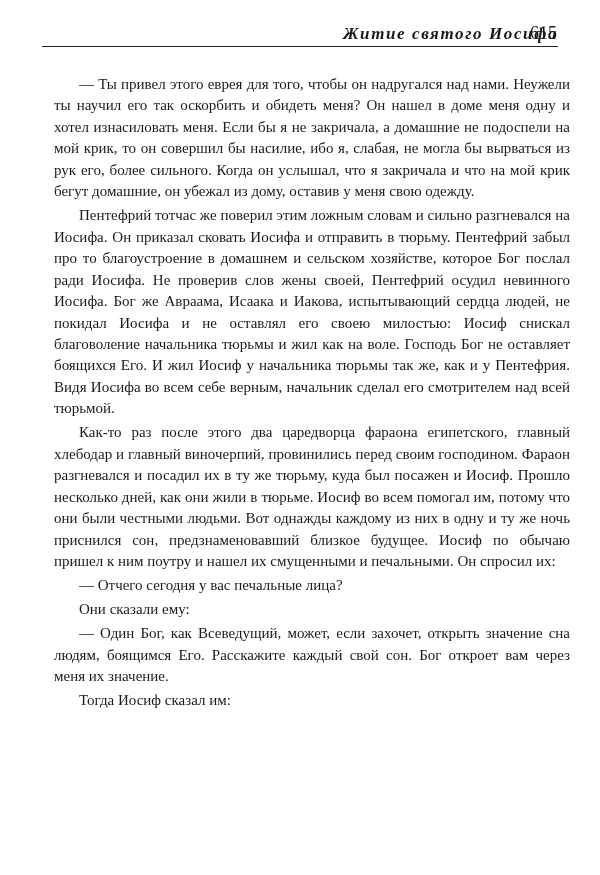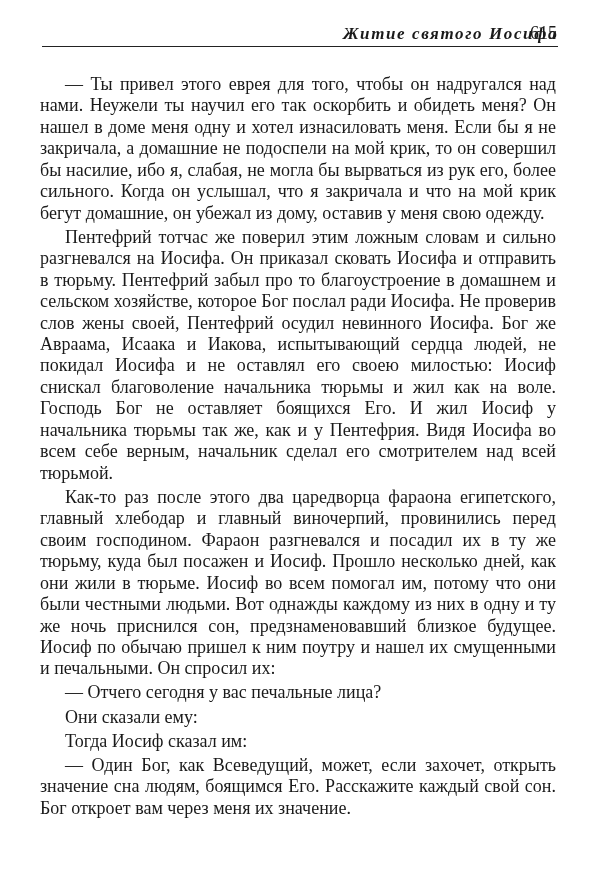--- a/index.html
+++ b/index.html
@@ -3,33 +3,33 @@
 <meta charset="utf-8">
 <style>
   html, body { margin:0; padding:0; background:#ffffff; }
   body { width:600px; height:875px; position:relative; overflow:hidden;
          font-family:"Liberation Serif", "DejaVu Serif", serif; color:#1a1a1a; }
   .header { position:absolute; left:42px; top:22px; width:516px; height:24px;
             border-bottom:1.3px solid #222; }
   .running-title { position:absolute; left:0; right:0; top:2px; text-align:right;
             font-style:italic; font-weight:bold; font-size:17px; letter-spacing:1.6px; padding-left:40px; }
   .page-number { position:absolute; right:1px; top:1px; font-size:18px; }
-  .body-text { position:absolute; left:40px; top:74px; width:516px;
-               font-size:18px; line-height:21.45px; }
+  .body-text { position:absolute; left:54px; top:74px; width:516px;
+               font-size:15px; line-height:21.45px; }
   .para { margin:0 0 2.6px 0; text-indent:25px; text-align:justify; text-align-last:left; }
 </style>
 </head>
 <body>
 
 <div class="header">
   <div class="running-title">Житие святого Иосифа</div>
   <div class="page-number">615</div>
 </div>
 
 <div class="body-text">
   <p class="para">— Ты привел этого еврея для того, чтобы он надругался над нами. Неужели ты научил его так оскорбить и обидеть меня? Он нашел в доме меня одну и хотел изнасиловать меня. Если бы я не закричала, а домашние не подоспели на мой крик, то он совершил бы насилие, ибо я, слабая, не могла бы вырваться из рук его, более сильного. Когда он услышал, что я закричала и что на мой крик бегут домашние, он убежал из дому, оставив у меня свою одежду.</p>
   <p class="para">Пентефрий тотчас же поверил этим ложным словам и сильно разгневался на Иосифа. Он приказал сковать Иосифа и отправить в тюрьму. Пентефрий забыл про то благоустроение в домашнем и сельском хозяйстве, которое Бог послал ради Иосифа. Не проверив слов жены своей, Пентефрий осудил невинного Иосифа. Бог же Авраама, Исаака и Иакова, испытывающий сердца людей, не покидал Иосифа и не оставлял его своею милостью: Иосиф снискал благоволение начальника тюрьмы и жил как на воле. Господь Бог не оставляет боящихся Его. И жил Иосиф у начальника тюрьмы так же, как и у Пентефрия. Видя Иосифа во всем себе верным, начальник сделал его смотрителем над всей тюрьмой.</p>
   <p class="para">Как-то раз после этого два царедворца фараона египетского, главный хлебодар и главный виночерпий, провинились перед своим господином. Фараон разгневался и посадил их в ту же тюрьму, куда был посажен и Иосиф. Прошло несколько дней, как они жили в тюрьме. Иосиф во всем помогал им, потому что они были честными людьми. Вот однажды каждому из них в одну и ту же ночь приснился сон, предзнаменовавший близкое будущее. Иосиф по обычаю пришел к ним поутру и нашел их смущенными и печальными. Он спросил их:</p>
   <p class="para">— Отчего сегодня у вас печальные лица?</p>
   <p class="para">Они сказали ему:</p>
+  <p class="para">— Один Бог, как Всеведущий, может, если захочет, открыть значение сна людям, боящимся Его. Расскажите каждый свой сон. Бог откроет вам через меня их значение.</p>
   <p class="para">Тогда Иосиф сказал им:</p>
-  <p class="para">— Один Бог, как Всеведущий, может, если захочет, открыть значение сна людям, боящимся Его. Расскажите каждый свой сон. Бог откроет вам через меня их значение.</p>
 </div>
 
 </body></html>

